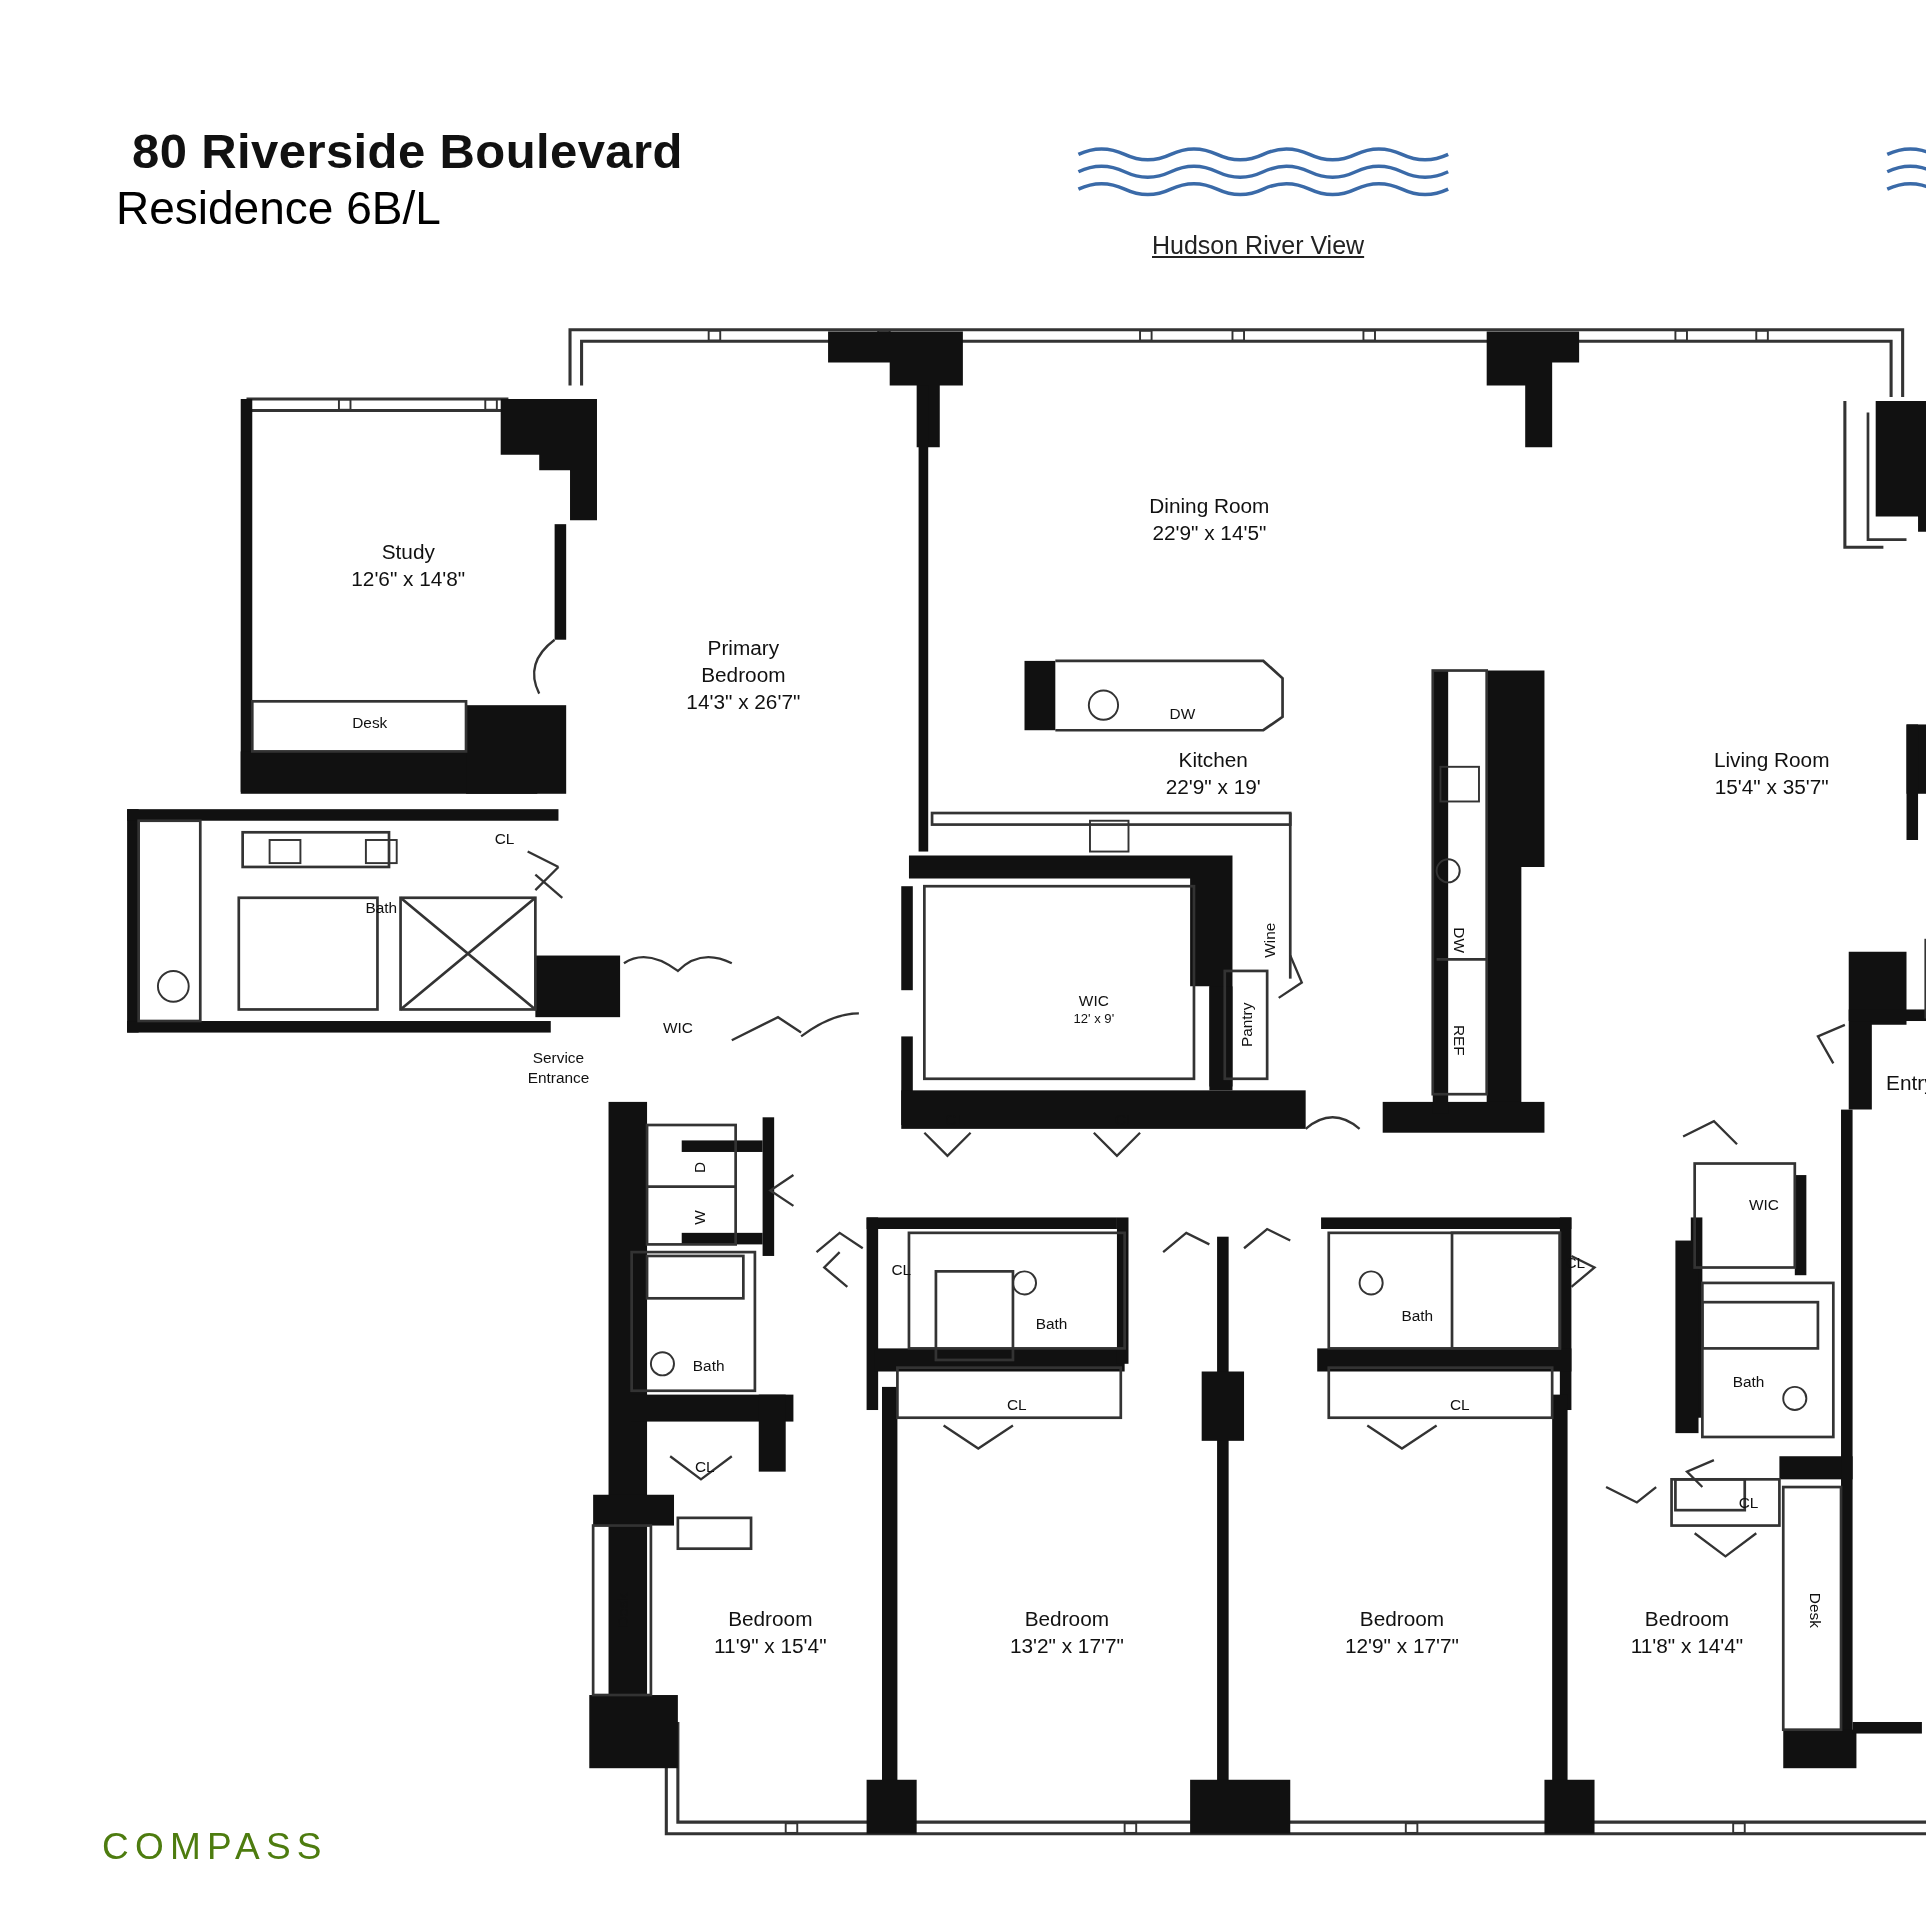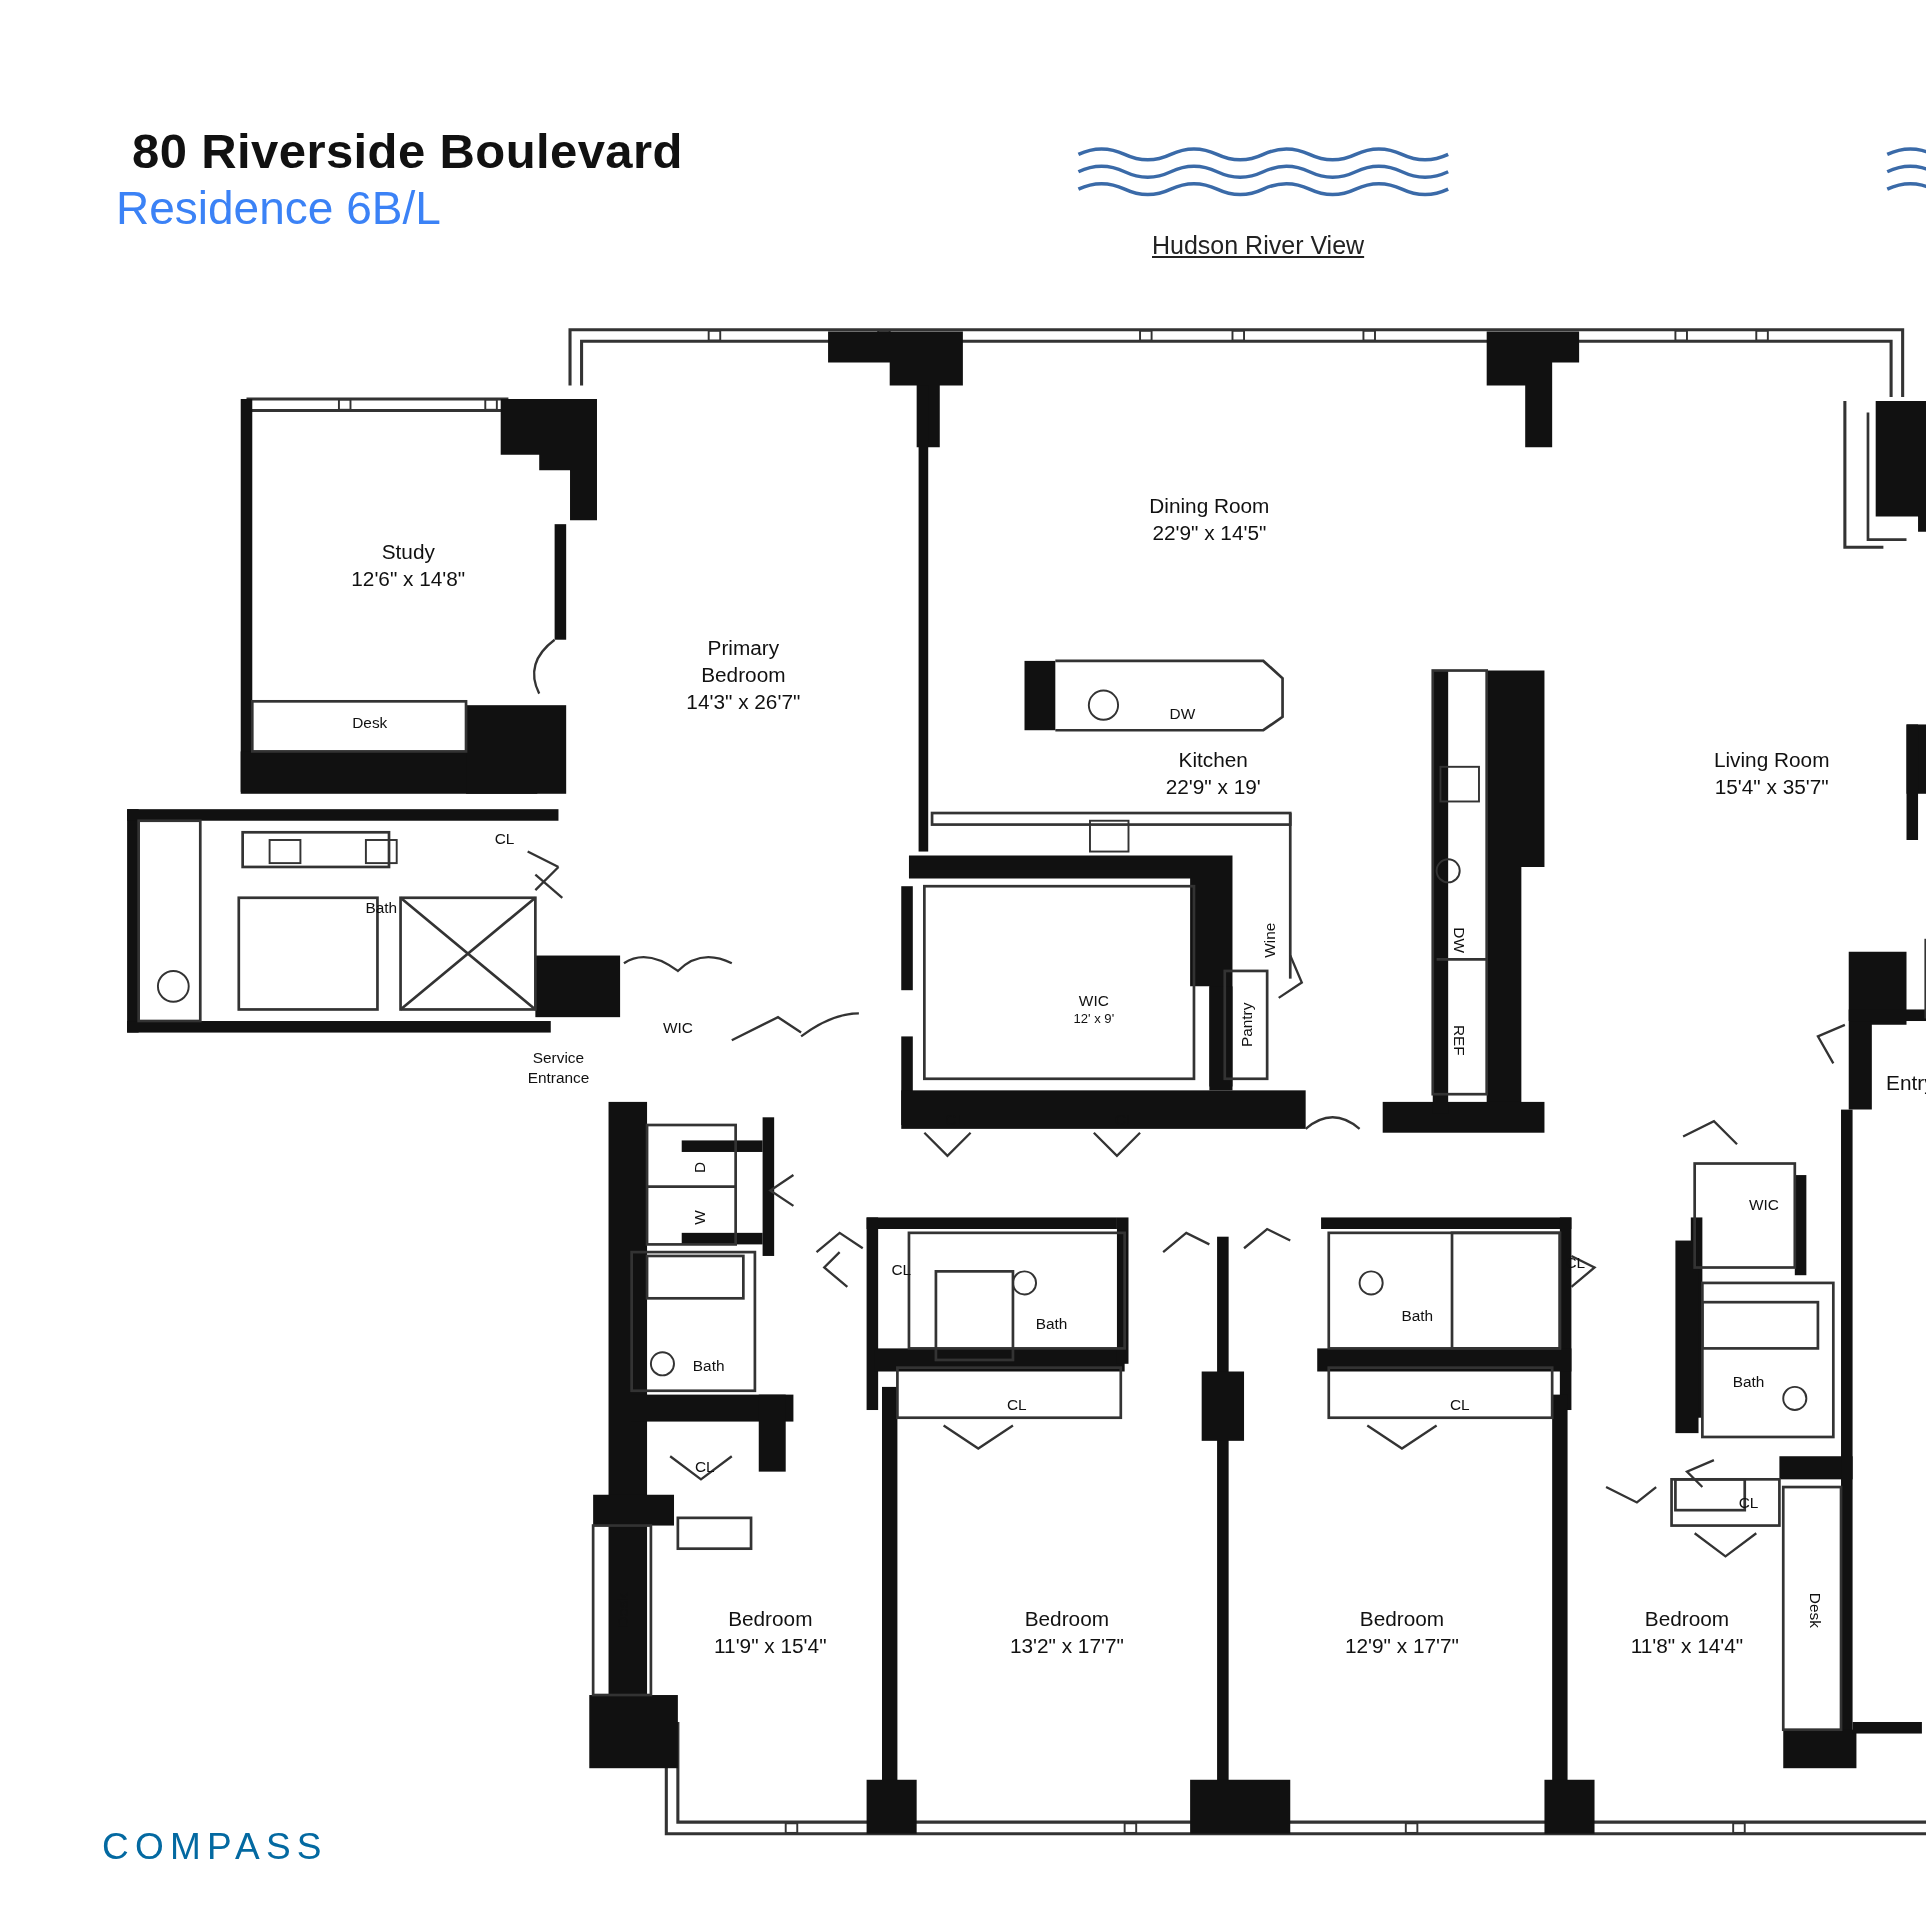--- a/index.html
+++ b/index.html
@@ -1,20 +1,20 @@
 <!DOCTYPE html>
 <html style="font-size:6.2px"><head>
 <meta charset="utf-8">
 <style>
   html,body{margin:0;padding:0;background:#ffffff;}
   body{width:2542px;height:1965px;position:relative;overflow:hidden;font-family:"Liberation Sans",sans-serif;color:#111;}
   .title{position:absolute;left:132px;top:123px;font-size:49px;font-weight:bold;letter-spacing:0.4px;color:#111;}
-  .subtitle{position:absolute;left:116px;top:181px;font-size:46px;color:#3b82f6;}
+  .subtitle{position:absolute;left:116px;top:181px;font-size:46px;color:#000000;}
   .view-label{position:absolute;font-size:25px;color:#222;text-decoration:underline;}
-  .brand{position:absolute;left:102px;top:1826px;font-size:37px;letter-spacing:6.2px;color:#0369a1;}
+  .brand{position:absolute;left:102px;top:1826px;font-size:37px;letter-spacing:6.2px;color:#4d7c0f;}
   svg.plan{position:absolute;left:0;top:0;}
   .room-label{font-family:"Liberation Sans",sans-serif;font-size:54px;fill:#111;text-anchor:middle;}
   .room-dim{font-family:"Liberation Sans",sans-serif;font-size:54px;fill:#111;text-anchor:middle;}
   .small-label{font-family:"Liberation Sans",sans-serif;font-size:40px;fill:#111;text-anchor:middle;}
   .compass-letter{font-family:"Liberation Serif",serif;font-size:58px;font-weight:bold;fill:#111;text-anchor:middle;}
 </style>
 </head>
 <body>
 
 <div class="title">80 Riverside Boulevard</div>

